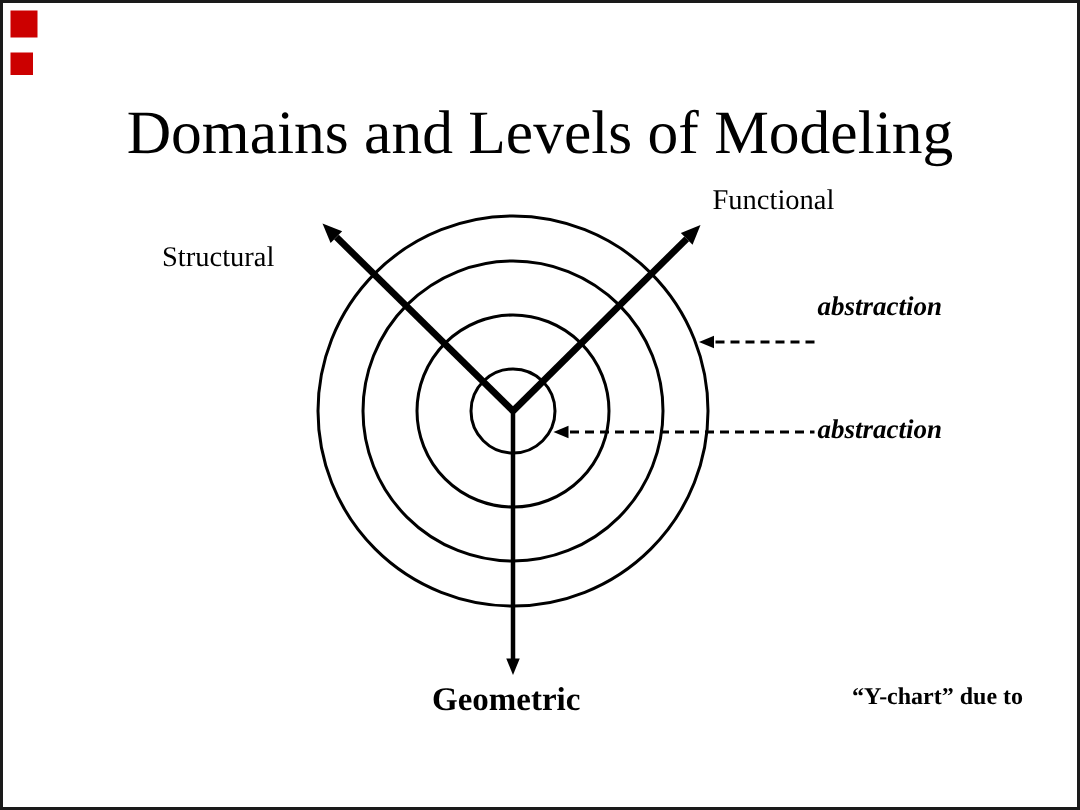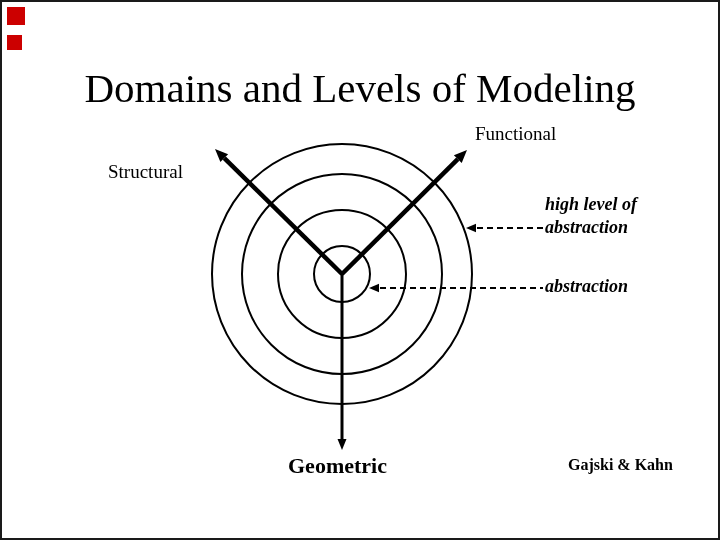--- a/index.html
+++ b/index.html
@@ -93,22 +93,21 @@
     <line x1="380" y1="288" x2="543" y2="288" stroke="#000" stroke-width="2" stroke-dasharray="6 4"></line>
     <polygon points="369,288 379,283.8 379,292.2" fill="#000"></polygon>
   </g>
 </svg>
 
 <div class="axis-label label-structural">Structural</div>
 <div class="axis-label label-functional">Functional</div>
 <div class="axis-label label-geometric">Geometric</div>
 
 <div class="annotation annotation-high">
-  <div>high level of</div>
   <div>abstraction</div>
 </div>
 <div class="annotation annotation-low">
   <div>abstraction</div>
 </div>
 
 <div class="credit">
-  <div>Gajski &amp; Kahn</div>
+  <div>“Y-chart” due to</div>
 </div>
 
 </body></html>

